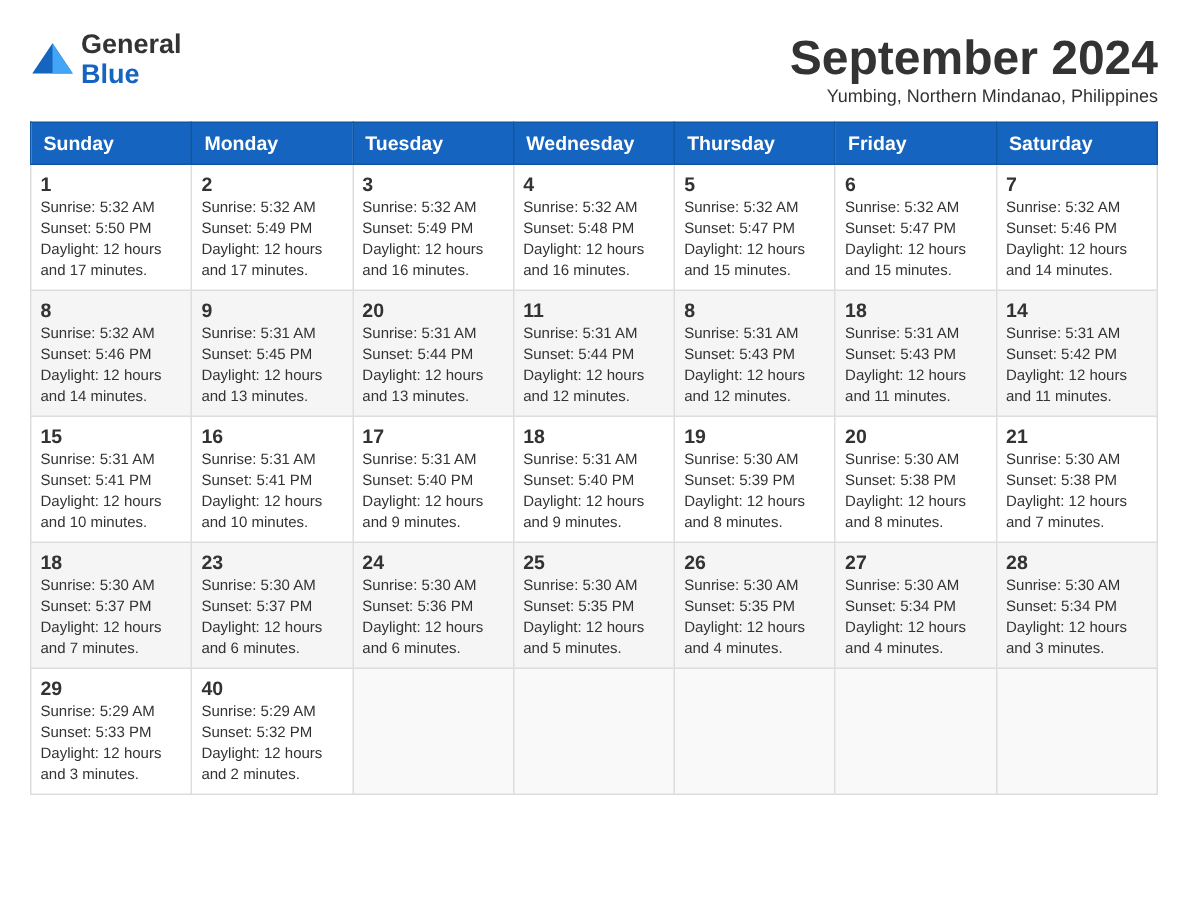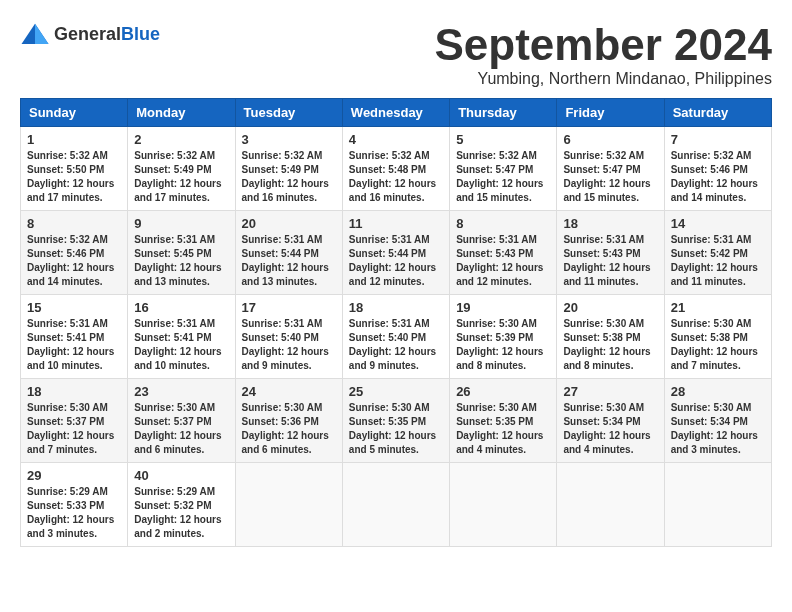--- a/index.html
+++ b/index.html
@@ -16,47 +16,47 @@
       align-items: flex-start;
       margin-bottom: 10px;
     }
     .logo {
       display: flex;
       align-items: center;
       gap: 4px;
     }
     .logo-text {
       display: flex;
-      flex-direction: row;
+      flex-direction: column;
       line-height: 1.1;
     }
     .logo-general {
       font-size: 18px;
       font-weight: bold;
       color: #333;
     }
     .logo-blue {
       font-size: 18px;
       font-weight: bold;
       color: #1565c0;
     }
     .logo-icon {
       width: 30px;
       height: 30px;
     }
     .title-area {
       text-align: right;
     }
     .month-title {
-      font-size: 44px;
+      font-size: 32px;
       font-weight: bold;
       color: #333;
     }
     .location-title {
-      font-size: 16px;
+      font-size: 12px;
       color: #333;
     }
     .calendar {
       width: 100%;
       border-collapse: collapse;
       border: 1px solid #ccc;
     }
     .calendar th {
       background-color: #1565c0;
       color: #fff;
@@ -81,21 +81,20 @@
     .day-number {
       font-size: 13px;
       font-weight: bold;
       display: block;
       margin-bottom: 2px;
     }
     .day-info {
       font-size: 10px;
       line-height: 1.4;
       color: #333;
-      font-weight: bold;
     }
     .empty-cell {
       background: #f9f9f9 !important;
     }
   </style>
 </head>
 <body>
 
 <div class="header-area">
   <div class="logo">

